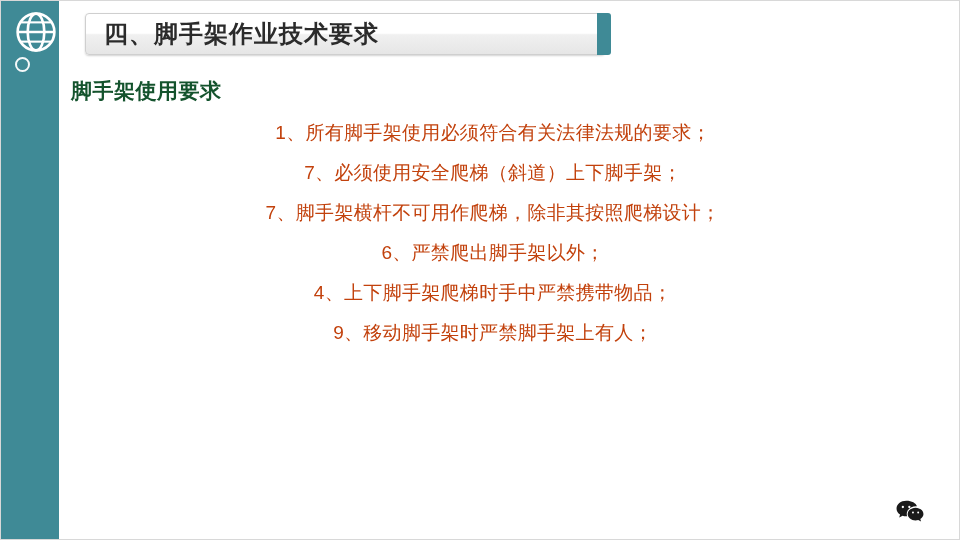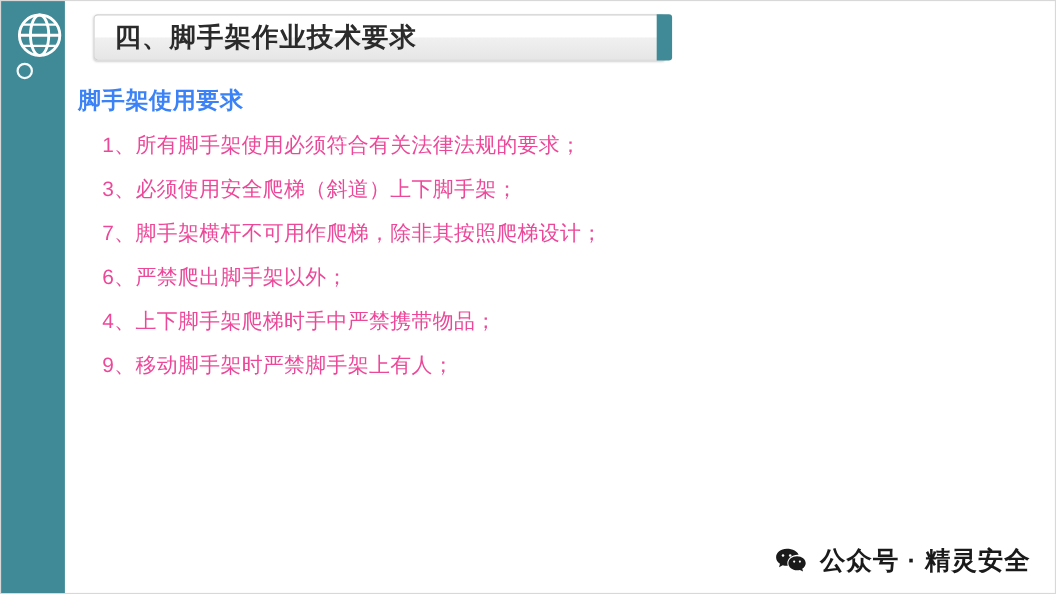--- a/index.html
+++ b/index.html
@@ -83,36 +83,37 @@
     background: #3f8a96;
     border-radius: 0 3px 3px 0;
   }
   
   .subtitle {
     position: absolute;
     left: 70px;
     top: 76px;
     font-size: 21px;
     font-weight: bold;
-    color: #3b82f6;
+    color: #14532d;
     letter-spacing: 0.5px;
   }
   .list {
     position: absolute;
     left: 92px;
     top: 122px;
     width: 800px;
   }
   .list-item {
     font-size: 19px;
-    color: #ec4899;
+    color: #c2410c;
     line-height: 1.0;
     margin-bottom: 21px;
     white-space: nowrap;
     letter-spacing: 0.3px;
+    text-align: center;
   }
   
   .footer {
     position: absolute;
     right: 22px;
     bottom: 14px;
     display: flex;
     align-items: center;
   }
   .wechat-icon {
@@ -148,34 +149,33 @@
 
   <div class="title-banner">
     <span class="title-text">四、脚手架作业技术要求</span>
   </div>
   <div class="banner-right-cap"></div>
 
   <div class="subtitle">脚手架使用要求</div>
 
   <div class="list">
     <div class="list-item">1、所有脚手架使用必须符合有关法律法规的要求；</div>
-    <div class="list-item">3、必须使用安全爬梯（斜道）上下脚手架；</div>
+    <div class="list-item">7、必须使用安全爬梯（斜道）上下脚手架；</div>
     <div class="list-item">7、脚手架横杆不可用作爬梯，除非其按照爬梯设计；</div>
     <div class="list-item">6、严禁爬出脚手架以外；</div>
     <div class="list-item">4、上下脚手架爬梯时手中严禁携带物品；</div>
     <div class="list-item">9、移动脚手架时严禁脚手架上有人；</div>
   </div>
 
   <div class="footer">
     <span class="wechat-icon">
       <svg viewBox="0 0 32 28" width="30" height="26" aria-hidden="true">
         <path d="M12 2C6 2 1.5 5.8 1.5 10.4c0 2.6 1.5 4.9 3.8 6.4L4.4 20l3.6-1.9c1.2.35 2.5.55 3.9.55.35 0 .7-.01 1.05-.04-.3-.8-.45-1.6-.45-2.45 0-4.6 4.45-8.3 9.95-8.3.35 0 .7.02 1.05.06C22.6 4.6 17.8 2 12 2z" fill="#1a1a1a"></path>
         <circle cx="8.3" cy="8.6" r="1.25" fill="#ffffff"></circle>
         <circle cx="15.3" cy="8.6" r="1.25" fill="#ffffff"></circle>
         <path d="M30.5 16.2c0-3.8-3.8-6.9-8.5-6.9s-8.5 3.1-8.5 6.9 3.8 6.9 8.5 6.9c1 0 1.95-.14 2.85-.4l3.1 1.65-.85-2.75c2.05-1.25 3.4-3.25 3.4-5.4z" fill="#1a1a1a"></path>
         <circle cx="19.2" cy="14.6" r="1.05" fill="#ffffff"></circle>
         <circle cx="24.8" cy="14.6" r="1.05" fill="#ffffff"></circle>
       </svg>
     </span>
-    <span class="footer-text">公众号 · 精灵安全</span>
   </div>
 
 </div>
 
 </body></html>

